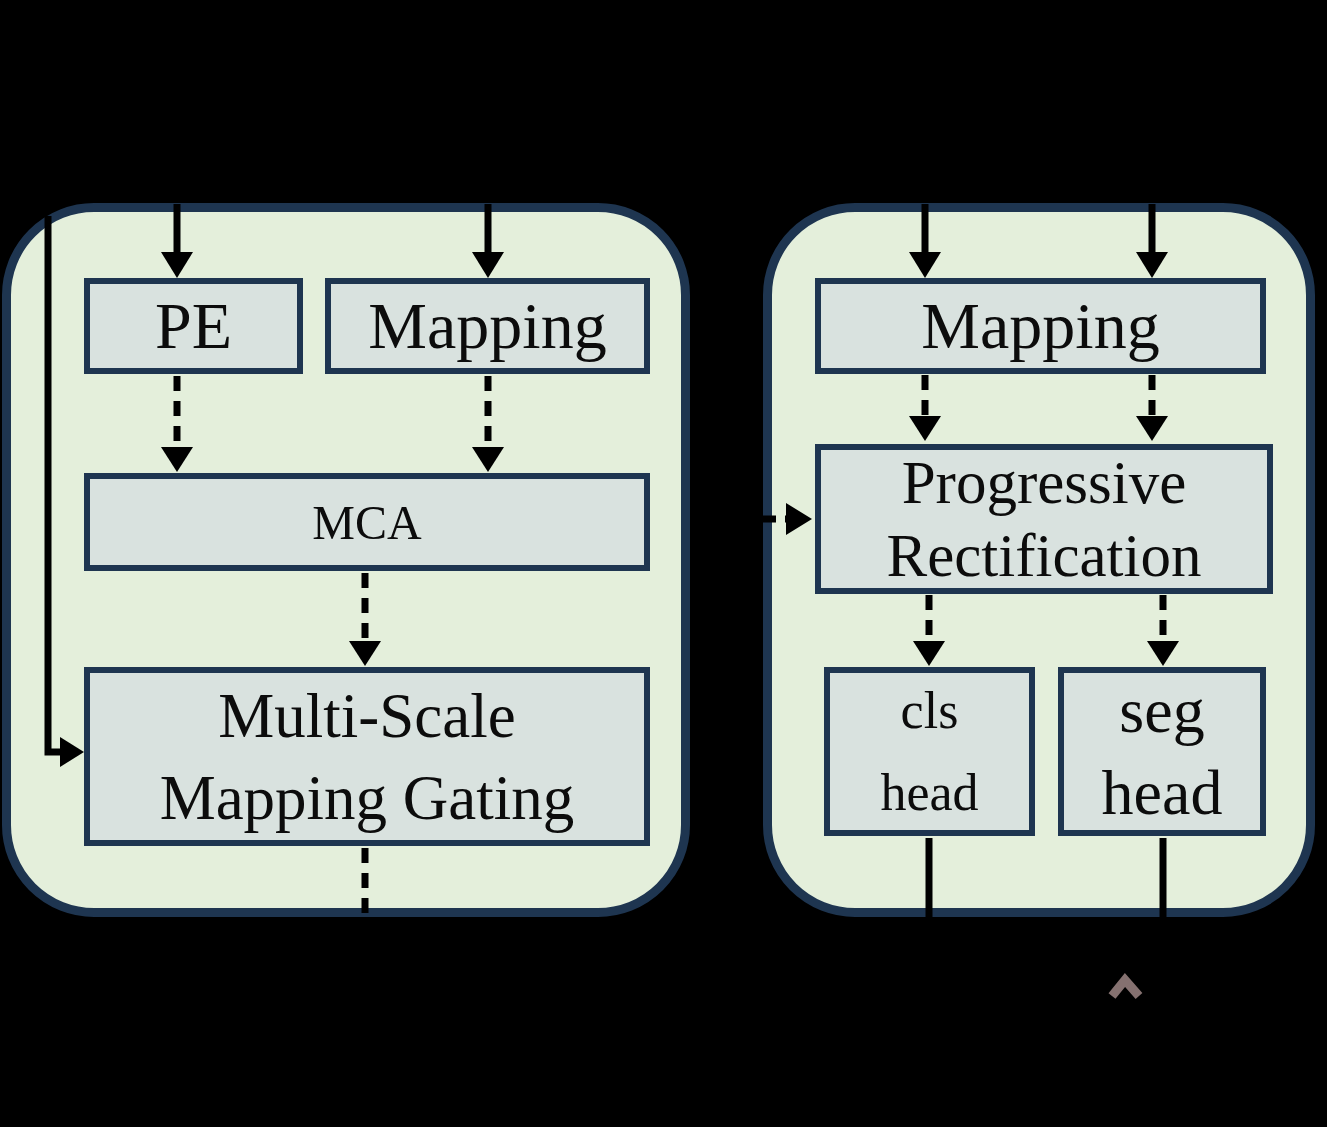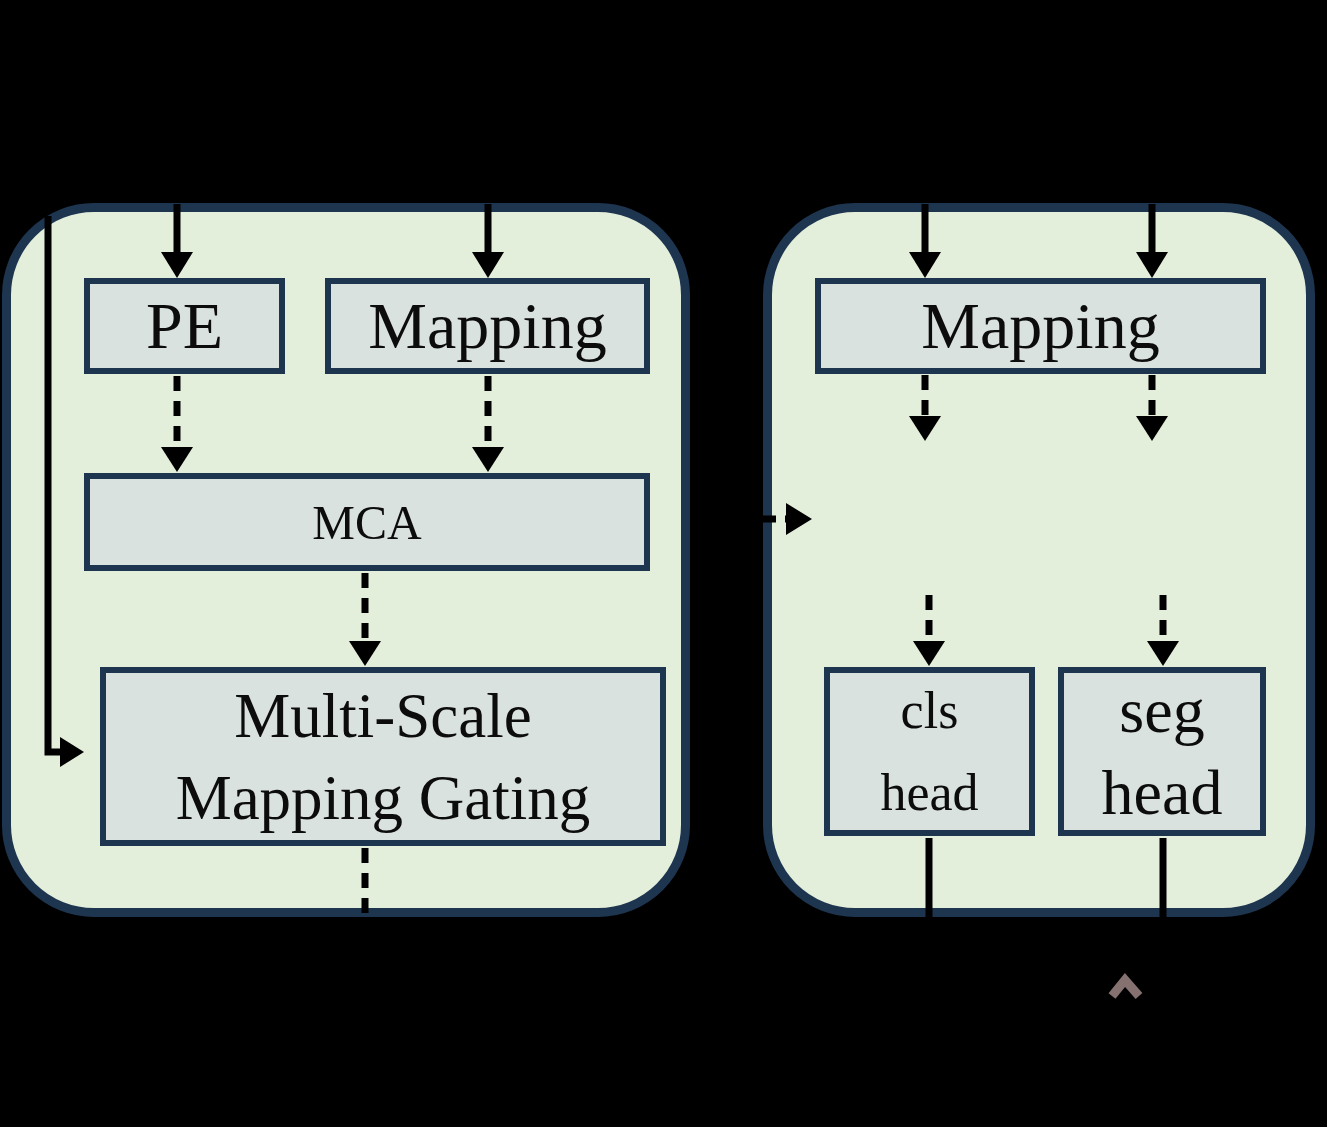--- a/index.html
+++ b/index.html
@@ -28,24 +28,24 @@
     box-sizing: border-box;
     display: flex;
     flex-direction: column;
     align-items: center;
     justify-content: center;
     text-align: center;
     z-index: 2;
   }
   .node .lbl { display: block; white-space: nowrap; }
   
-  #box-pe        { left: 84px;  top: 278px; width: 201px; height: 96px;  font-size: 66px; }
+  #box-pe        { left: 84px;  top: 278px; width: 219px; height: 96px;  font-size: 66px; }
   #box-mapping-l { left: 325px; top: 278px; width: 325px; height: 96px;  font-size: 66px; }
   #box-mca       { left: 84px;  top: 473px; width: 566px; height: 98px;  font-size: 48px; }
-  #box-gating    { left: 100px;  top: 667px; width: 566px; height: 179px; font-size: 63px; line-height: 82px; }
+  #box-gating    { left: 84px;  top: 667px; width: 566px; height: 179px; font-size: 63px; line-height: 82px; }
   
   #box-mapping-r { left: 815px;  top: 278px; width: 451px; height: 96px;  font-size: 66px; }
   #box-rect      { left: 815px;  top: 444px; width: 458px; height: 150px; font-size: 61px; line-height: 73px; }
   #box-cls       { left: 824px;  top: 667px; width: 211px; height: 169px; font-size: 52px; line-height: 82px; }
   #box-seg       { left: 1058px; top: 667px; width: 208px; height: 169px; font-size: 64px; line-height: 82px; align-items: center; }
   #arrow-layer {
     position: absolute;
     left: 0; top: 0;
     width: 1327px; height: 1127px;
     z-index: 3;
@@ -75,20 +75,24 @@
   <div class="node" id="box-mca">
     <span class="lbl">MCA</span>
   </div>
   <div class="node" id="box-gating">
     <span class="lbl">Multi-Scale</span>
     <span class="lbl">Mapping Gating</span>
   </div>
 
   <div class="node" id="box-mapping-r">
     <span class="lbl">Mapping</span>
+  </div>
+  <div class="node" id="box-rect">
+    <span class="lbl">Progressive</span>
+    <span class="lbl">Rectification</span>
   </div>
   <div class="node" id="box-cls">
     <span class="lbl">cls</span>
     <span class="lbl">head</span>
   </div>
   <div class="node" id="box-seg">
     <span class="lbl">seg</span>
     <span class="lbl">head</span>
   </div>
 

